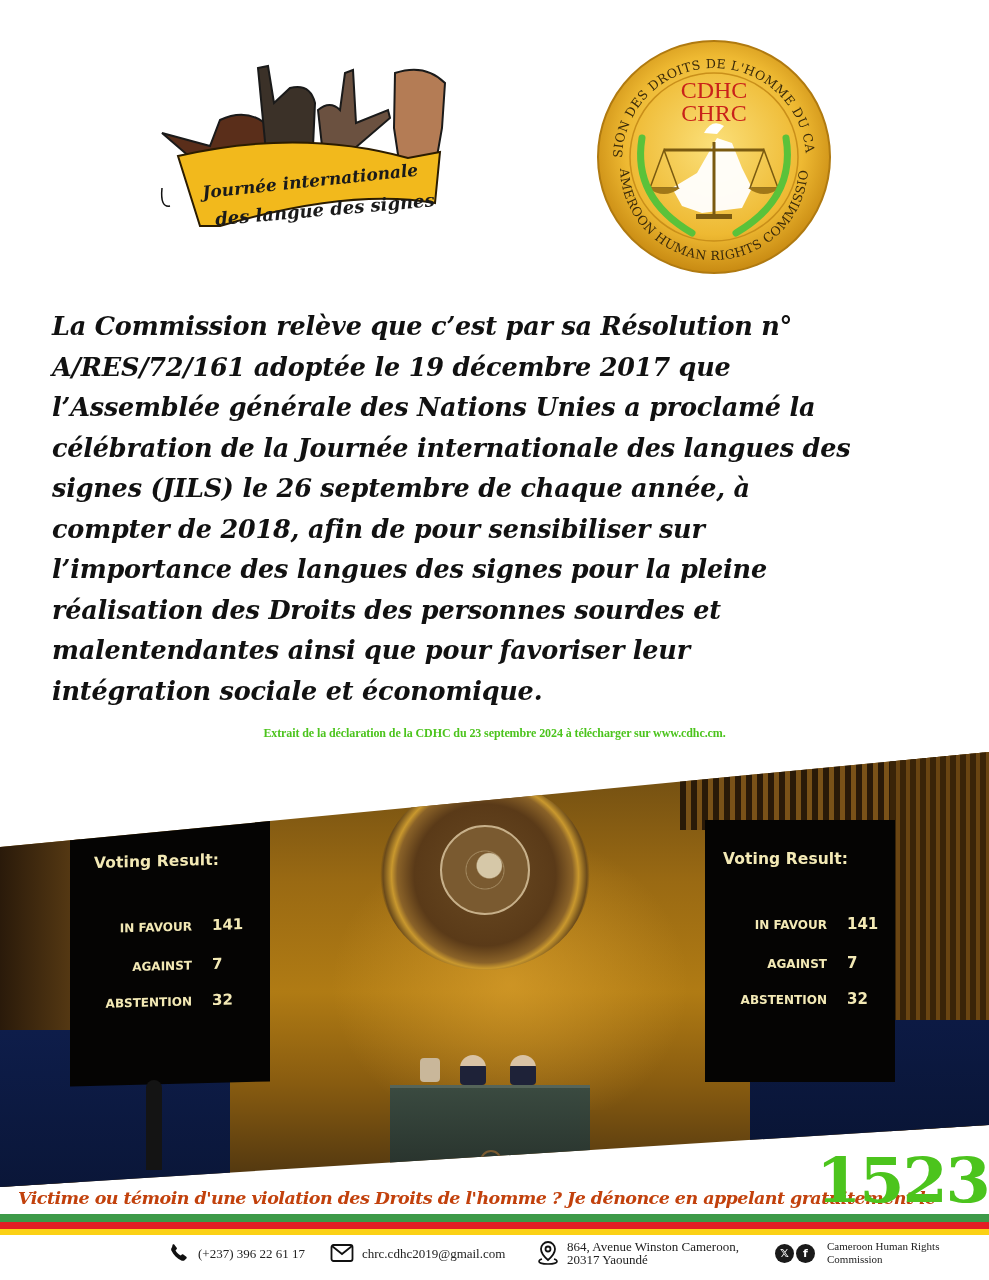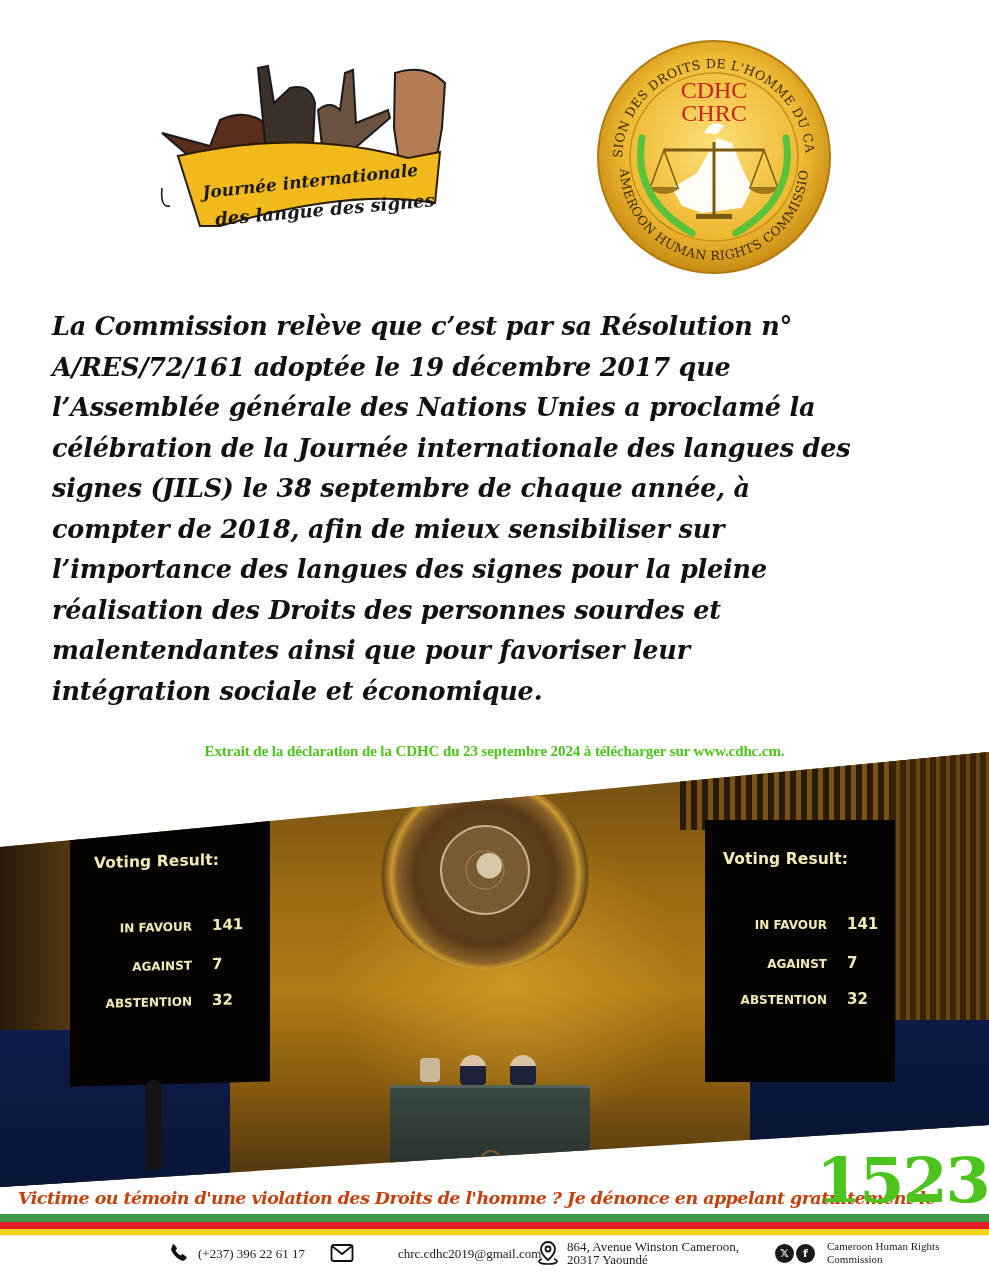--- a/index.html
+++ b/index.html
@@ -13,22 +13,22 @@
   
   .statement {
     position: absolute; left: 52px; top: 306px; width: 900px;
     font-family: "DejaVu Serif", serif;
     font-size: 25.5px; line-height: 40.5px; font-weight: bold;
     color: #111; letter-spacing: -0.2px;
   }
   .statement .line { display: block; white-space: nowrap; font-style: italic; }
   .statement .it { font-style: italic; }
   .source-note {
-    position: absolute; left: 0; width: 989px; top: 743px; text-align: center;
-    font-family: "Liberation Serif", serif; font-weight: bold; font-size: 15px;
+    position: absolute; left: 0; width: 989px; top: 726px; text-align: center;
+    font-family: "Liberation Serif", serif; font-weight: bold; font-size: 12px;
     color: #4cc41d; letter-spacing: -0.1px;
   }
 
   
   .photo {
     position: absolute; left: 0; top: 750px; width: 989px; height: 440px;
     clip-path: polygon(0 97px, 989px 2px, 989px 375px, 0 437px);
     background: linear-gradient(180deg, #6b4a12 0%, #9a6a13 30%, #b07b14 55%, #8a5d10 75%, #4a3210 100%);
     overflow: hidden;
   }
@@ -89,21 +89,21 @@
   .stripe-red { top: 1222px; height: 7px; background: #e31e24; }
   .stripe-yellow { top: 1229px; height: 6px; background: #fbd115; }
 
   
   .contact { position: absolute; top: 1238px; height: 30px; display: flex; align-items: center;
     font-family: "Liberation Serif", serif; font-size: 13px; color: #222; }
   .contact svg { flex: none; }
   .contact .txt { margin-left: 8px; line-height: 13px; white-space: nowrap; }
   .c-whatsapp { left: 10px; margin-top: 39px; }
   .c-phone { left: 168px; }
-  .c-email { left: 330px; gap: 36px; }
+  .c-email { left: 330px; }
   .c-address { left: 537px; }
   .c-social { left: 775px; }
   .social-dot { width: 19px; height: 19px; border-radius: 50%; background: #1a1a1a; color: #fff;
     display: inline-flex; align-items: center; justify-content: center;
     font-family: "DejaVu Sans", sans-serif; font-size: 11px; font-weight: bold; margin-right: 2px; }
   .c-social .txt { margin-left: 10px; font-size: 11px; }
 </style>
 </head>
 <body>
 
@@ -162,22 +162,22 @@
     <path d="M50 100 Q40 160 100 195" fill="none" stroke="#5ac23a" stroke-width="7" stroke-linecap="round"></path>
     <path d="M194 100 Q204 160 144 195" fill="none" stroke="#5ac23a" stroke-width="7" stroke-linecap="round"></path>
   </svg>
 </div>
 
 <div class="statement">
   <span class="line">La Commission relève que c’est par sa Résolution n°</span>
   <span class="line">A/RES/72/161 adoptée le 19 décembre 2017 que</span>
   <span class="line">l’Assemblée générale des Nations Unies a proclamé la</span>
   <span class="line">célébration de la Journée internationale des langues des</span>
-  <span class="line">signes (JILS) le 38 septembre de chaque année, à</span>
-  <span class="line">compter de 2018, afin de mieux sensibiliser sur</span>
+  <span class="line">signes (JILS) le 26 septembre de chaque année, à</span>
+  <span class="line">compter de 2018, afin de pour sensibiliser sur</span>
   <span class="line it">l’importance des langues des signes pour la pleine</span>
   <span class="line it">réalisation des Droits des personnes sourdes et</span>
   <span class="line it">malentendantes ainsi que pour favoriser leur</span>
   <span class="line it">intégration sociale et économique.</span>
 </div>
 <div class="source-note">Extrait de la déclaration de la CDHC du 23 septembre 2024 à télécharger sur www.cdhc.cm.</div>
 
 <div class="photo">
   <div class="wall-left"></div>
   <div class="slats"></div>

